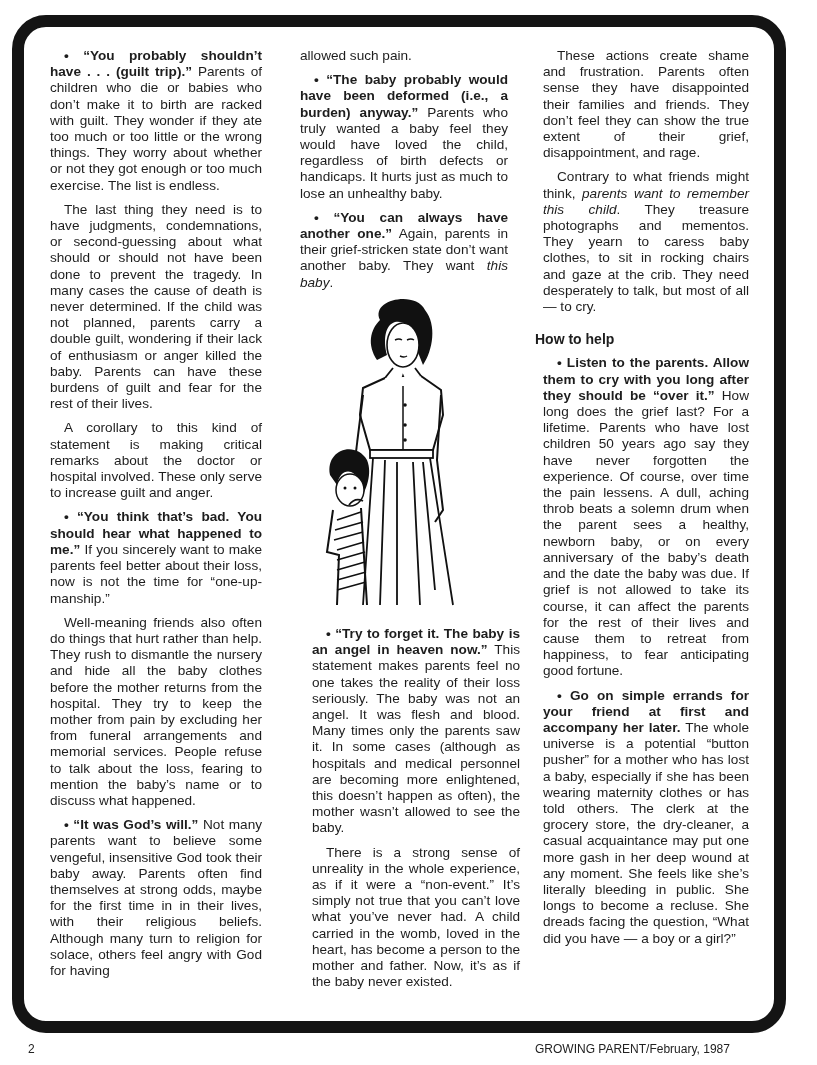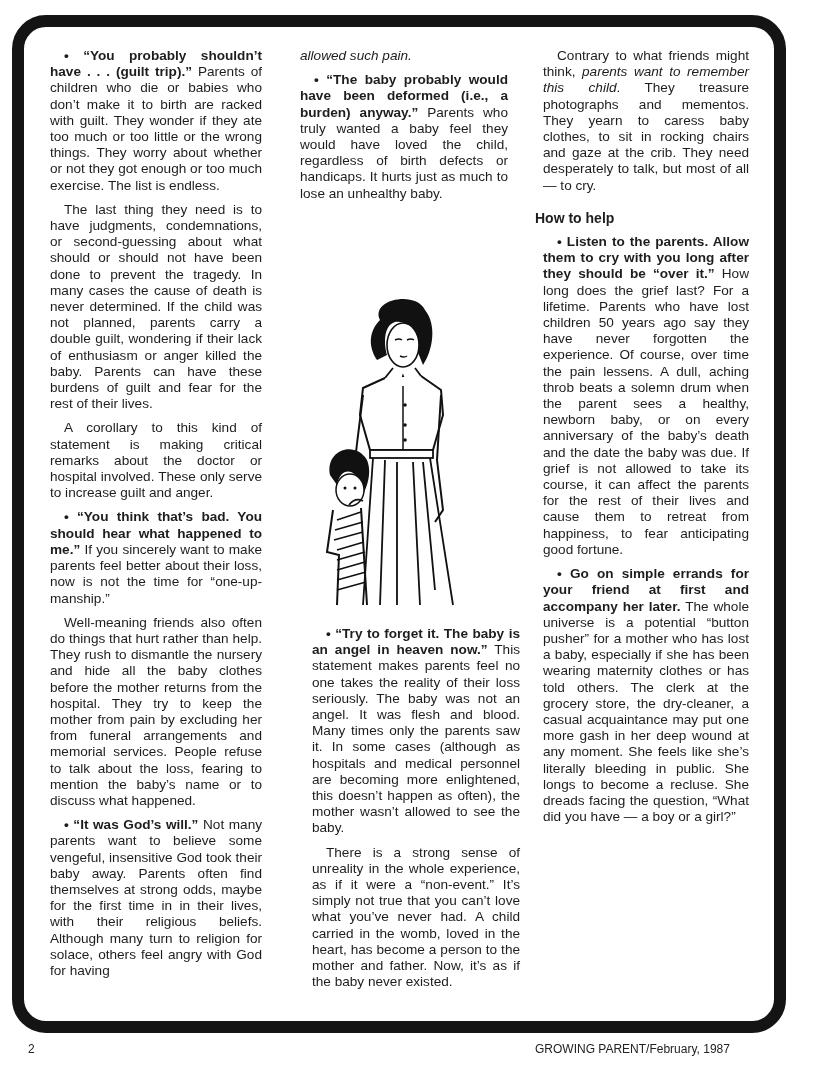--- a/index.html
+++ b/index.html
@@ -10,21 +10,21 @@
     .frame {
       position: absolute; left: 12px; top: 15px; width: 750px; height: 994px;
       border: 12px solid #141414; border-radius: 34px; background: #fff;
       box-sizing: content-box;
     }
     .col {
       position: absolute; top: 40px; font-size: 13.6px; line-height: 16.2px;
       text-align: justify; color: #1d1d1d;
     }
     .col p { margin: 8px; text-indent: 14px; }
-    .col p.noindent { text-indent: 0; font-style: italic; }
+    .col p.noindent { text-indent: 0; }
     .col b { font-weight: bold; }
     .col i { font-style: italic; }
     .c1 { left: 42px; width: 228px; }
     .c2 { left: 292px; width: 224px; }
     .c3 { left: 535px; width: 222px; }
     .c2b { left: 304px; width: 224px; top: 618px; }
     .h-help { font-weight: bold; font-size: 14px; margin: 16px 0 0 0 !important; text-indent: 0 !important; }
     .illus { position: absolute; left: 325px; top: 290px; width: 150px; height: 320px; }
     .footer { position: absolute; top: 1042px; font-size: 12px; color: #222; }
     .footer.left { left: 28px; }
@@ -40,20 +40,21 @@
   <p>The last thing they need is to have judgments, condemnations, or second-guessing about what should or should not have been done to prevent the tragedy. In many cases the cause of death is never determined. If the child was not planned, parents carry a double guilt, wondering if their lack of enthusiasm or anger killed the baby. Parents can have these burdens of guilt and fear for the rest of their lives.</p>
   <p>A corollary to this kind of statement is making critical remarks about the doctor or hospital involved. These only serve to increase guilt and anger.</p>
   <p><b>• “You think that’s bad. You should hear what happened to me.”</b><span> If you sincerely want to make parents feel better about their loss, now is not the time for “one-up-manship.”</span></p>
   <p>Well-meaning friends also often do things that hurt rather than help. They rush to dismantle the nursery and hide all the baby clothes before the mother returns from the hospital. They try to keep the mother from pain by excluding her from funeral arrangements and memorial services. People refuse to talk about the loss, fearing to mention the baby’s name or to discuss what happened.</p>
   <p><b>• “It was God’s will.”</b><span> Not many parents want to believe some vengeful, insensitive God took their baby away. Parents often find themselves at strong odds, maybe for the first time in in their lives, with their religious beliefs. Although many turn to religion for solace, others feel angry with God for having</span></p>
 </div>
 
 <div class="col c2">
   <p class="noindent">allowed such pain.</p>
   <p><b>• “The baby probably would have been deformed (i.e., a burden) anyway.”</b><span> Parents who truly wanted a baby feel they would have loved the child, regardless of birth defects or handicaps. It hurts just as much to lose an unhealthy baby.</span></p>
+  <p><b>• “You can always have another one.”</b><span> Again, parents in their grief-stricken state don’t want another baby. They want </span><i>this baby</i><span>.</span></p>
 </div>
 
 <svg class="illus" viewBox="0 0 150 320">
 
   <path d="M55 30 C45 10, 90 0, 100 20 C112 35, 108 60, 98 75 L92 60 C95 45, 85 30, 70 32 C60 35, 58 50, 62 65 L52 70 C42 55, 45 40, 55 30 Z" fill="#111"></path>
 
   <ellipse cx="78" cy="55" rx="16" ry="22" fill="#fff" stroke="#111" stroke-width="1.6"></ellipse>
   <path d="M70 50 q4 -2 7 0 M82 50 q4 -2 7 0 M75 66 q4 2 7 0" stroke="#111" stroke-width="1.4" fill="none"></path>
 
   <path d="M68 78 L60 88 L75 96 L78 86 L82 96 L96 86 L90 78" fill="#fff" stroke="#111" stroke-width="1.8"></path>
@@ -82,20 +83,21 @@
 
   <path d="M24 215 q6 -8 14 -4" stroke="#111" stroke-width="1.8" fill="none"></path>
 </svg>
 
 <div class="col c2b">
   <p><b>• “Try to forget it. The baby is an angel in heaven now.”</b><span> This statement makes parents feel no one takes the reality of their loss seriously. The baby was not an angel. It was flesh and blood. Many times only the parents saw it. In some cases (although as hospitals and medical personnel are becoming more enlightened, this doesn’t happen as often), the mother wasn’t allowed to see the baby.</span></p>
   <p>There is a strong sense of unreality in the whole experience, as if it were a “non-event.” It’s simply not true that you can’t love what you’ve never had. A child carried in the womb, loved in the heart, has become a person to the mother and father. Now, it’s as if the baby never existed.</p>
 </div>
 
 <div class="col c3">
+  <p>These actions create shame and frustration. Parents often sense they have disappointed their families and friends. They don’t feel they can show the true extent of their grief, disappointment, and rage.</p>
   <p><span>Contrary to what friends might think, </span><i>parents want to remember this child</i><span>. They treasure photographs and mementos. They yearn to caress baby clothes, to sit in rocking chairs and gaze at the crib. They need desperately to talk, but most of all — to cry.</span></p>
   <p class="h-help">How to help</p>
   <p><b>• Listen to the parents. Allow them to cry with you long after they should be “over it.”</b><span> How long does the grief last? For a lifetime. Parents who have lost children 50 years ago say they have never forgotten the experience. Of course, over time the pain lessens. A dull, aching throb beats a solemn drum when the parent sees a healthy, newborn baby, or on every anniversary of the baby’s death and the date the baby was due. If grief is not allowed to take its course, it can affect the parents for the rest of their lives and cause them to retreat from happiness, to fear anticipating good fortune.</span></p>
   <p><b>• Go on simple errands for your friend at first and accompany her later.</b><span> The whole universe is a potential “button pusher” for a mother who has lost a baby, especially if she has been wearing maternity clothes or has told others. The clerk at the grocery store, the dry-cleaner, a casual acquaintance may put one more gash in her deep wound at any moment. She feels like she’s literally bleeding in public. She longs to become a recluse. She dreads facing the question, “What did you have — a boy or a girl?”</span></p>
 </div>
 
 <div class="footer left">2</div>
 <div class="footer right">GROWING PARENT/February, 1987</div>
 
 </body></html>

